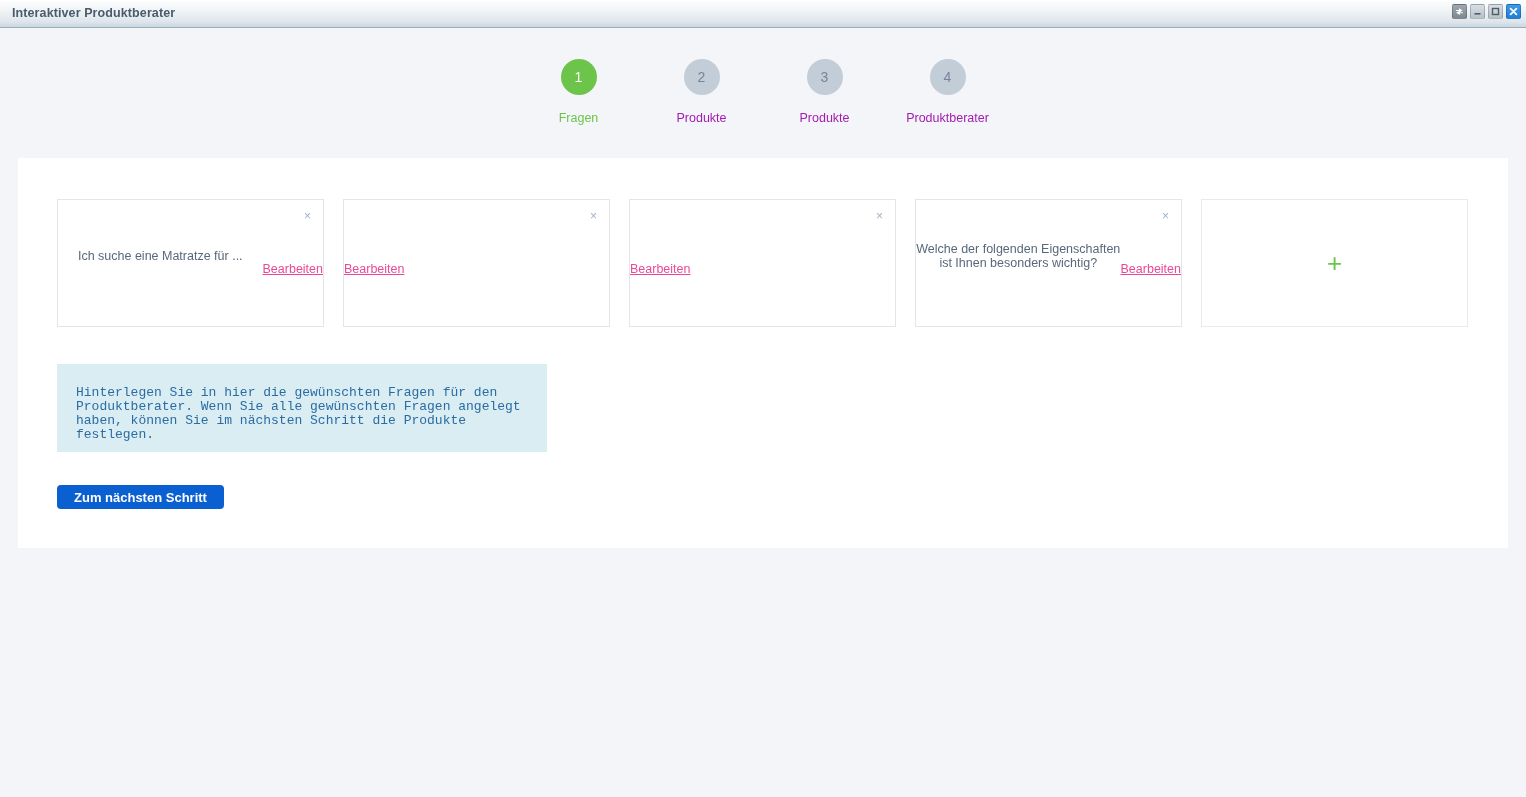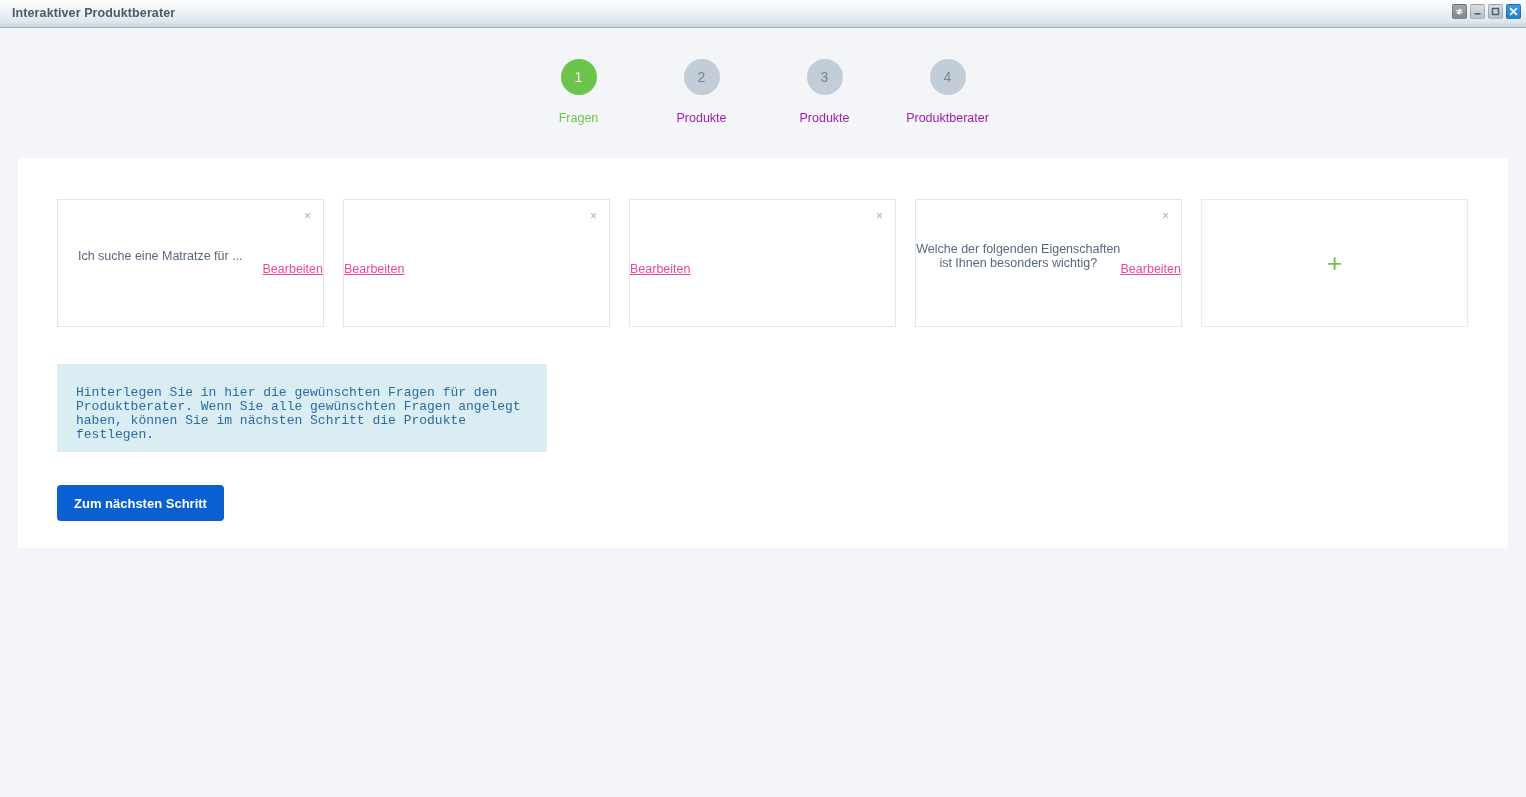--- a/index.html
+++ b/index.html
@@ -203,21 +203,21 @@
     line-height: 14px;
     color: #2b6ca3;
     font-family: Liberation Mono, monospace;
   }
 
   
   .btn-primary {
     position: absolute;
     left: 39px; top: 327px;
     height: 18px;
-    padding: 18px 17px;
+    padding: 12px 17px;
     background: #0a5fd1;
     color: #ffffff;
     border: none;
     border-radius: 4px;
     font-family: "Liberation Sans", sans-serif;
     font-size: 13px;
     font-weight: bold;
     cursor: pointer;
     display: flex;
     align-items: center;

